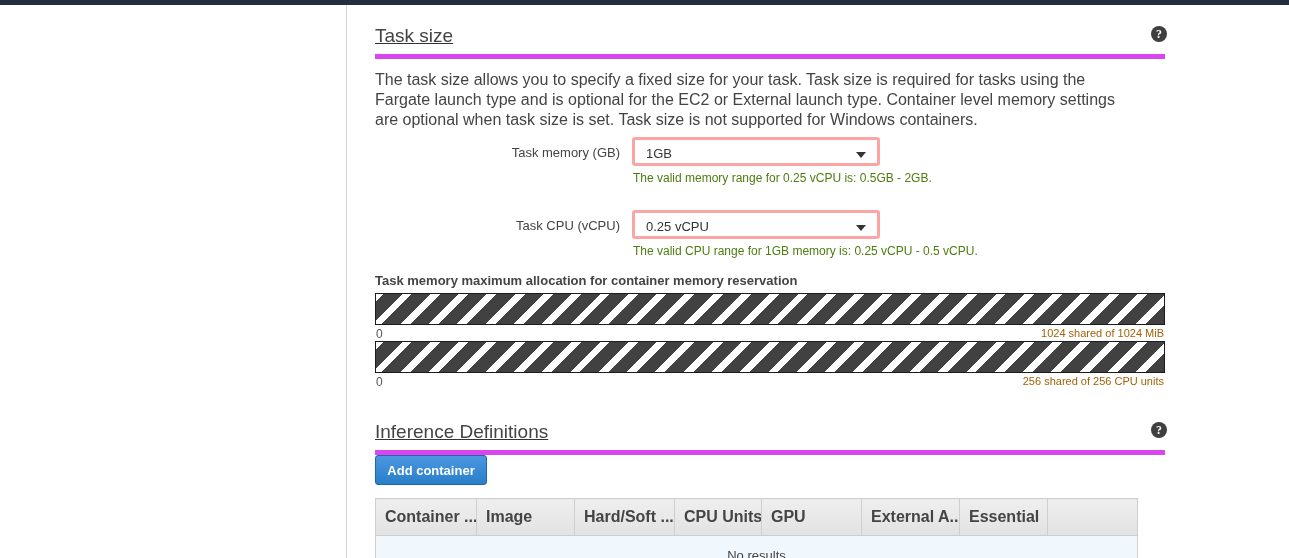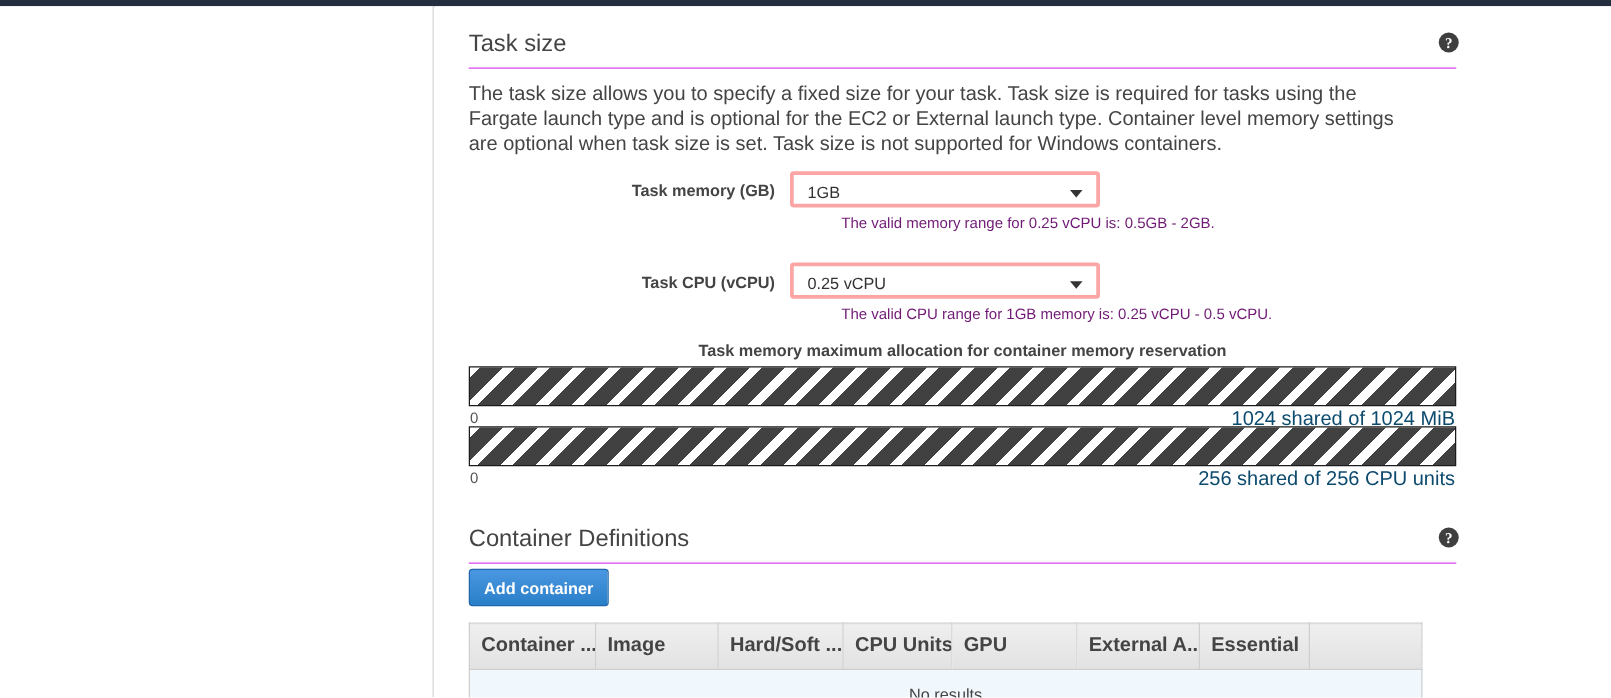--- a/index.html
+++ b/index.html
@@ -48,21 +48,22 @@
 
   
   .section {
     position: absolute;
     left: 27px;
     width: 790px;
   }
   .section-head {
     position: relative;
     height: 33px;
-    border-bottom: 1px solid #d946ef;
+    border-bottom: 5px solid #d946ef;
+    text-decoration: underline;
   }
   .section-title {
     font-size: 19px;
     font-weight: normal;
     color: #444444;
     line-height: 30px;
     margin: 0;
     padding: 0;
   }
   .help-icon {
@@ -95,21 +96,21 @@
     position: absolute;
     left: 0;
     width: 790px;
   }
   .form-label {
     position: absolute;
     left: 0;
     top: 8px;
     width: 245px;
     text-align: right;
-    font-weight: bold;
+    font-weight: normal;
     font-size: 13px;
     color: #444444;
   }
   .select-box {
     position: absolute;
     left: 257px;
     top: 0;
     width: 248px;
     height: 29px;
     box-sizing: border-box;
@@ -132,33 +133,31 @@
     width: 0; height: 0;
     border-left: 5px solid transparent;
     border-right: 5px solid transparent;
     border-top: 6px solid #333333;
   }
   .field-hint {
     position: absolute;
     left: 258px;
     top: 34px;
     font-size: 12px;
-    color: #701a75;
+    color: #4d7c0f;
     white-space: nowrap;
-    margin-left: 40px;
   }
 
   
   .alloc-block { position: absolute; left: 0; width: 790px; }
   .alloc-label {
     font-weight: bold;
     font-size: 13px;
     color: #444444;
     margin: 0 0 5px 0;
-    text-align: center;
   }
   .alloc-label.indent { margin-left: 7px; }
   .alloc-bar {
     position: relative;
     height: 32px;
     box-sizing: border-box;
     border: 1px solid #1c1c1c;
     background-color: #ffffff;
     background-image: repeating-linear-gradient(
        -45deg,
@@ -175,22 +174,22 @@
   }
   .alloc-min {
     position: absolute;
     left: 1px; top: 0;
     font-size: 12px;
     color: #555555;
   }
   .alloc-max {
     position: absolute;
     right: 1px; top: 0;
-    font-size: 16px;
-    color: #0c4a6e;
+    font-size: 11px;
+    color: #a16207;
   }
 
   
   .btn-primary {
     position: absolute;
     left: 0;
     width: 112px;
     height: 30px;
     box-sizing: border-box;
     border: 1px solid #2166ab;
@@ -292,21 +291,21 @@
       <div class="alloc-bar"></div>
       <div class="alloc-foot">
         <span class="alloc-min">0</span>
         <span class="alloc-max">256 shared of 256 CPU units</span>
       </div>
     </div>
   </div>
 
   <div class="section" style="top:412px;">
     <div class="section-head">
-      <h2 class="section-title">Container Definitions</h2>
+      <h2 class="section-title">Inference Definitions</h2>
       <div class="help-icon">?</div>
     </div>
   </div>
 
   <div class="section" style="top:450px;">
     <button class="btn-primary">Add container</button>
   </div>
 
   <div class="section" style="top:493px;">
     <table class="def-table">

